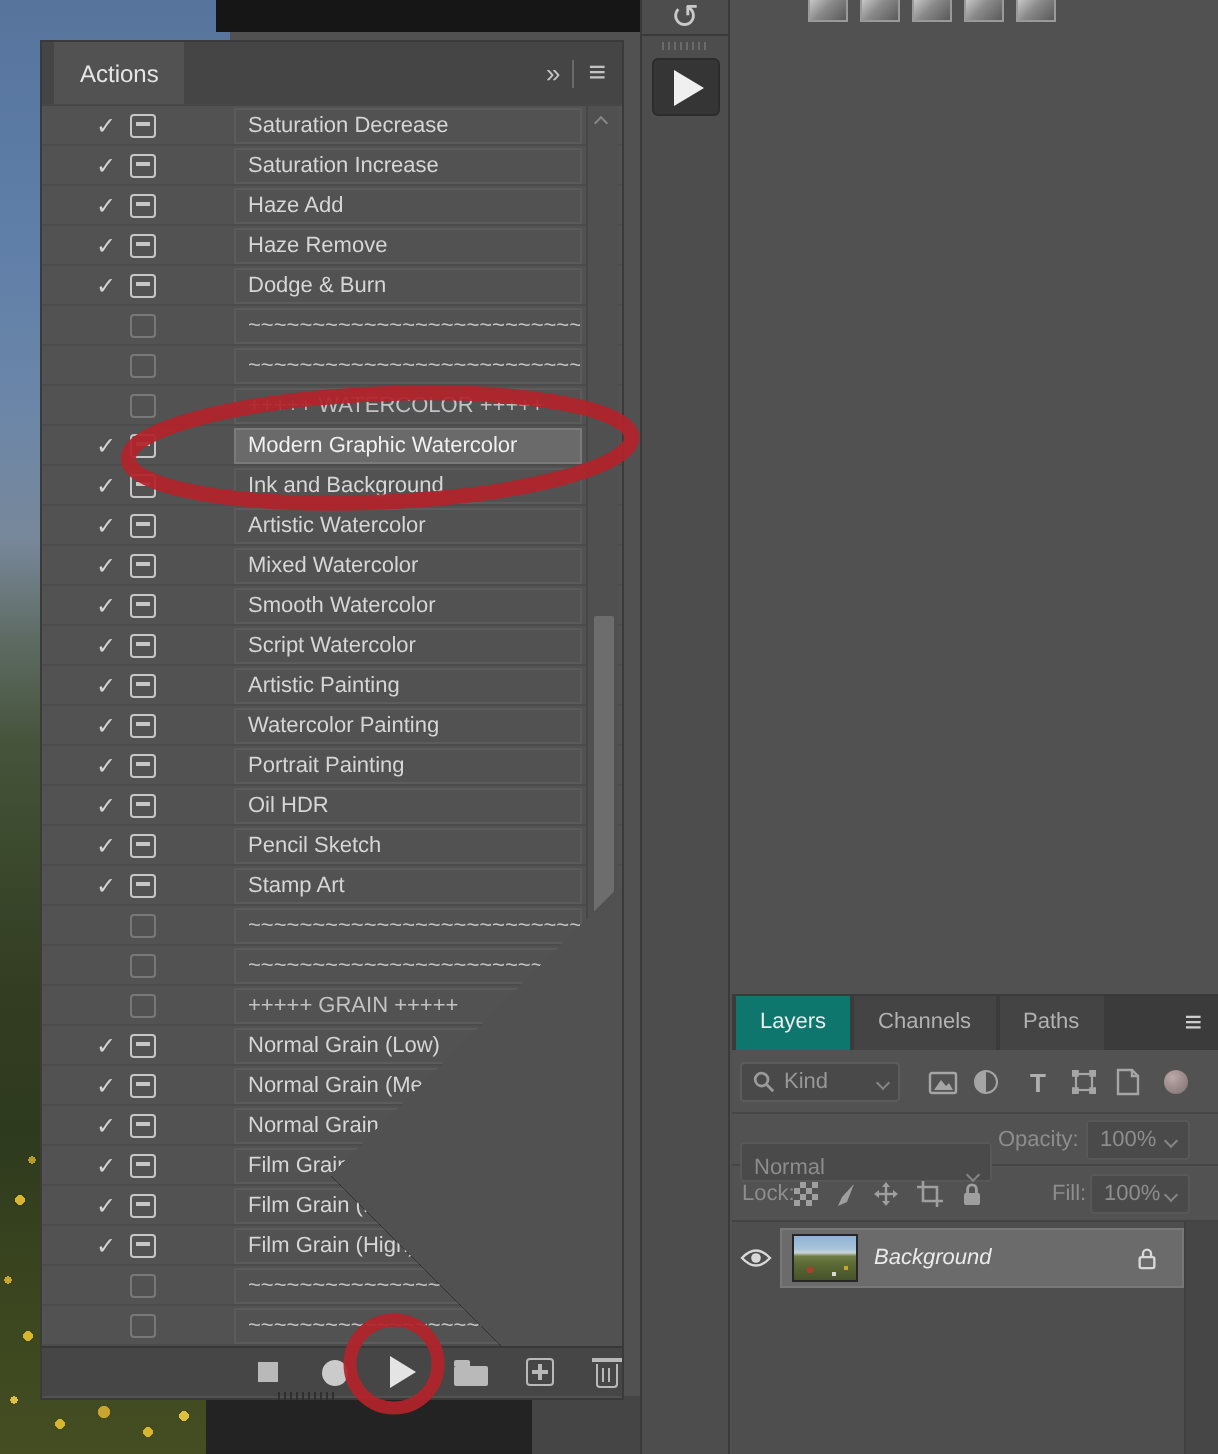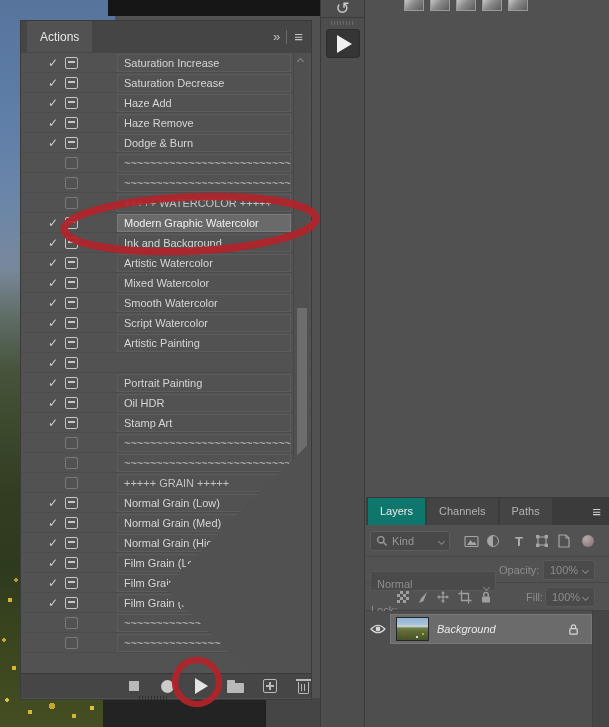--- a/index.html
+++ b/index.html
@@ -116,21 +116,21 @@
 
   .lp-blend{position:absolute;left:0;top:59px;width:100%;height:26px;border-bottom:1px solid #464646;}
   .combo{position:absolute;background:#4a4a4a;border:1px solid #585858;border-radius:2px;height:20px;
     display:flex;align-items:center;color:#8d8d8d;font-size:11px;padding:0 6px;}
   .combo .chev{margin-left:auto;}
   .blend-combo{left:4px;top:14px;width:126px;align-items:flex-end;}
   .dimlabel{position:absolute;color:#8d8d8d;font-size:11px;top:7px;}
   .op-label{left:133px;}
   .op-combo{left:177px;top:3px;width:52px;}
   .lp-lock{position:absolute;left:0;top:85px;width:100%;height:28px;border-bottom:1px solid #434343;}
-  .lock-label{left:5px;top:8px;margin-top:13px;}
+  .lock-label{left:5px;top:8px;}
   .l-ic{position:absolute;top:5px;width:18px;height:18px;display:flex;align-items:center;justify-content:center;}
   .checker{width:12px;height:12px;
     background-image:linear-gradient(45deg,#9f9f9f 25%,transparent 25%,transparent 75%,#9f9f9f 75%),
                      linear-gradient(45deg,#9f9f9f 25%,transparent 25%,transparent 75%,#9f9f9f 75%);
     background-size:6px 6px;background-position:0 0,3px 3px;}
   .fill-label{left:160px;top:8px;}
   .fill-combo{left:179px;top:4px;width:50px;}
 
   .lp-list{position:absolute;left:0;top:113px;width:100%;height:117px;background:#4e4e4e;}
   .layer-row{position:absolute;left:0;top:3px;width:100%;height:30px;}
@@ -169,36 +169,36 @@
       </div>
     </div>
 
     <div class="ap-list">
         <div class="arow">
       <span class="chk"></span>
       <span class="dlg"></span>
       <span class="disc-wrap">
             <span class="chev right"></span>
           </span>
+      <span class="acell">Saturation Decrease</span>
+    </div>
+        <div class="arow">
+      <span class="chk"></span>
+      <span class="dlg"></span>
+      <span class="disc-wrap">
+            <span class="chev right"></span>
+          </span>
       <span class="acell">Saturation Increase</span>
     </div>
         <div class="arow">
       <span class="chk"></span>
       <span class="dlg"></span>
       <span class="disc-wrap">
             <span class="chev right"></span>
           </span>
-      <span class="acell">Saturation Decrease</span>
-    </div>
-        <div class="arow">
-      <span class="chk"></span>
-      <span class="dlg"></span>
-      <span class="disc-wrap">
-            <span class="chev right"></span>
-          </span>
       <span class="acell">Haze Add</span>
     </div>
         <div class="arow">
       <span class="chk"></span>
       <span class="dlg"></span>
       <span class="disc-wrap">
             <span class="chev right"></span>
           </span>
       <span class="acell">Haze Remove</span>
     </div>
@@ -289,36 +289,45 @@
             <span class="chev right"></span>
           </span>
       <span class="acell">Artistic Painting</span>
     </div>
         <div class="arow">
       <span class="chk"></span>
       <span class="dlg"></span>
       <span class="disc-wrap">
             <span class="chev right"></span>
           </span>
+      <span class="acell">Watercolor Painting</span>
     </div>
         <div class="arow">
       <span class="chk"></span>
       <span class="dlg"></span>
       <span class="disc-wrap">
             <span class="chev right"></span>
           </span>
       <span class="acell">Portrait Painting</span>
     </div>
         <div class="arow">
       <span class="chk"></span>
       <span class="dlg"></span>
       <span class="disc-wrap">
             <span class="chev right"></span>
           </span>
       <span class="acell">Oil HDR</span>
+    </div>
+        <div class="arow">
+      <span class="chk"></span>
+      <span class="dlg"></span>
+      <span class="disc-wrap">
+            <span class="chev right"></span>
+          </span>
+      <span class="acell">Pencil Sketch</span>
     </div>
         <div class="arow">
       <span class="chk"></span>
       <span class="dlg"></span>
       <span class="disc-wrap">
             <span class="chev right"></span>
           </span>
       <span class="acell">Stamp Art</span>
     </div>
         <div class="arow separator">

